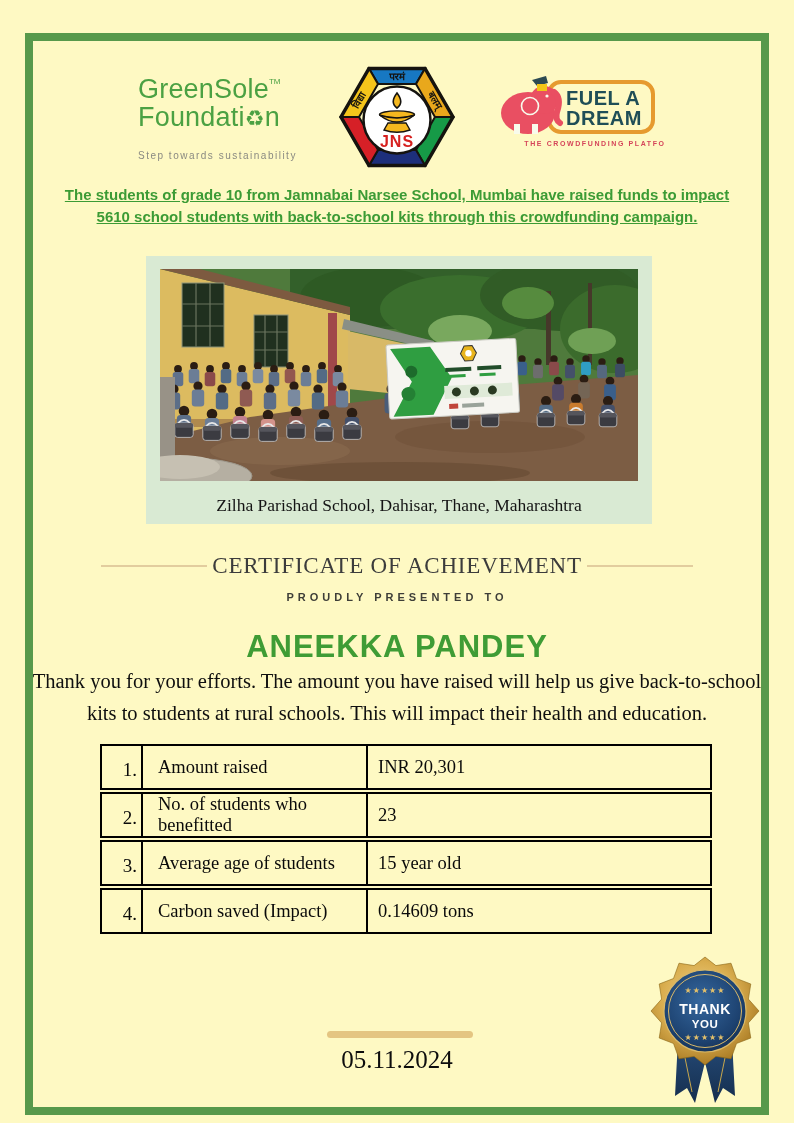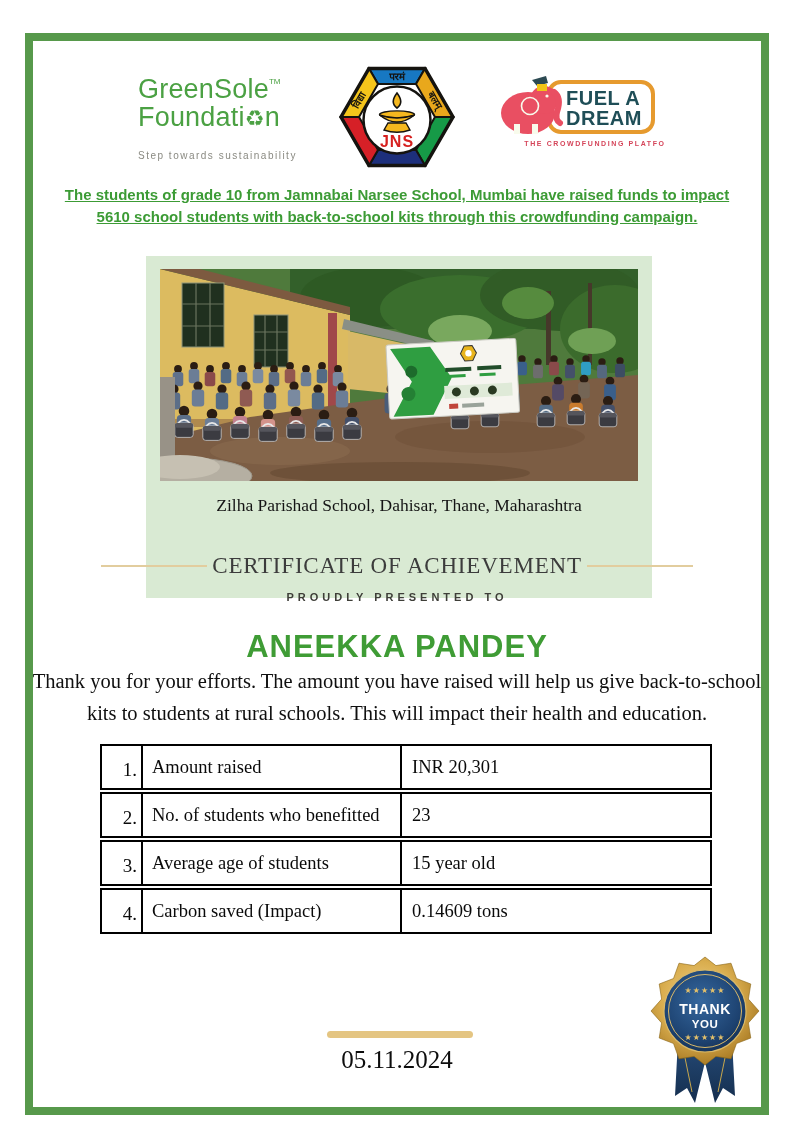--- a/index.html
+++ b/index.html
@@ -1,19 +1,19 @@
 <!DOCTYPE html>
 <html><head>
 <meta charset="utf-8">
 <style>
   * { margin:0; padding:0; box-sizing:border-box; }
   body { background:#e9e9e0; }
   .page {
     position:relative; width:794px; height:1123px; margin:0 auto;
-    background:#ffffff; overflow:hidden;
+    background:#fef9c3; overflow:hidden;
     font-family:"Liberation Sans", sans-serif;
   }
   .frame {
     position:absolute; left:25px; top:33px; width:744px; height:1082px;
     border:8px solid #57994b;
   }
   
   .greensole { position:absolute; left:138px; top:76px; width:170px; line-height:1.02; }
   .gs-line { font-size:27px; color:#4ba143; letter-spacing:0.2px; }
   .gs-tm { font-size:8px; vertical-align:14px; color:#4ba143; letter-spacing:0; }
@@ -21,21 +21,21 @@
   .gs-tag { margin-top:20px; font-size:10px; color:#8a8a82; letter-spacing:1.5px; }
   .jns-logo { position:absolute; left:337px; top:57px; }
   .fad-logo { position:absolute; left:494px; top:66px; }
   
   .intro {
     position:absolute; left:60px; top:184px; width:674px; text-align:center;
     font-size:15px; font-weight:bold; color:#3c9b35; line-height:1.45;text-decoration:underline;
   }
   
   .photo-panel {
-    position:absolute; left:146px; top:256px; width:506px; height:342px;
+    position:absolute; left:146px; top:256px; width:506px; height:268px;
     background:#d9ead3; text-align:center; padding-top:13px;
   }
   .photo-svg { display:block; margin:0 auto; }
   .photo-caption {
     margin-top:14px; font-family:"Liberation Serif", serif;
     font-size:17.5px; color:#141414;
   }
   
   .heading-row {
     position:absolute; left:0; top:553px; width:100%;
@@ -64,22 +64,22 @@
   .t-row {
     display:flex; height:46px; border:2px solid #000; margin-bottom:2px;
     font-family:"Liberation Serif", serif; font-size:18.5px; color:#0a0a0a;
   }
   .t-num {
     width:41px; border-right:2px solid #000; display:flex;
     align-items:center; justify-content:flex-end; padding-right:4px; padding-top:6px;
     font-size:19px;
   }
   .t-label {
-    width:259px; border-right:2px solid #000; display:flex;
-    align-items:center; padding-left:9px;
+    width:225px; border-right:2px solid #000; display:flex;
+    align-items:center; padding-left:15px;
   }
   .t-value { flex:1; display:flex; align-items:center; padding-left:10px; }
   
   .date-line {
     position:absolute; left:327px; top:1031px; width:146px; height:7px;
     border-radius:4px; background:#e4c582;
   }
   .date-text {
     position:absolute; left:0; top:1046px; width:100%; text-align:center;
     font-family:"Liberation Serif", serif; font-size:25px; color:#0d0d0d;

